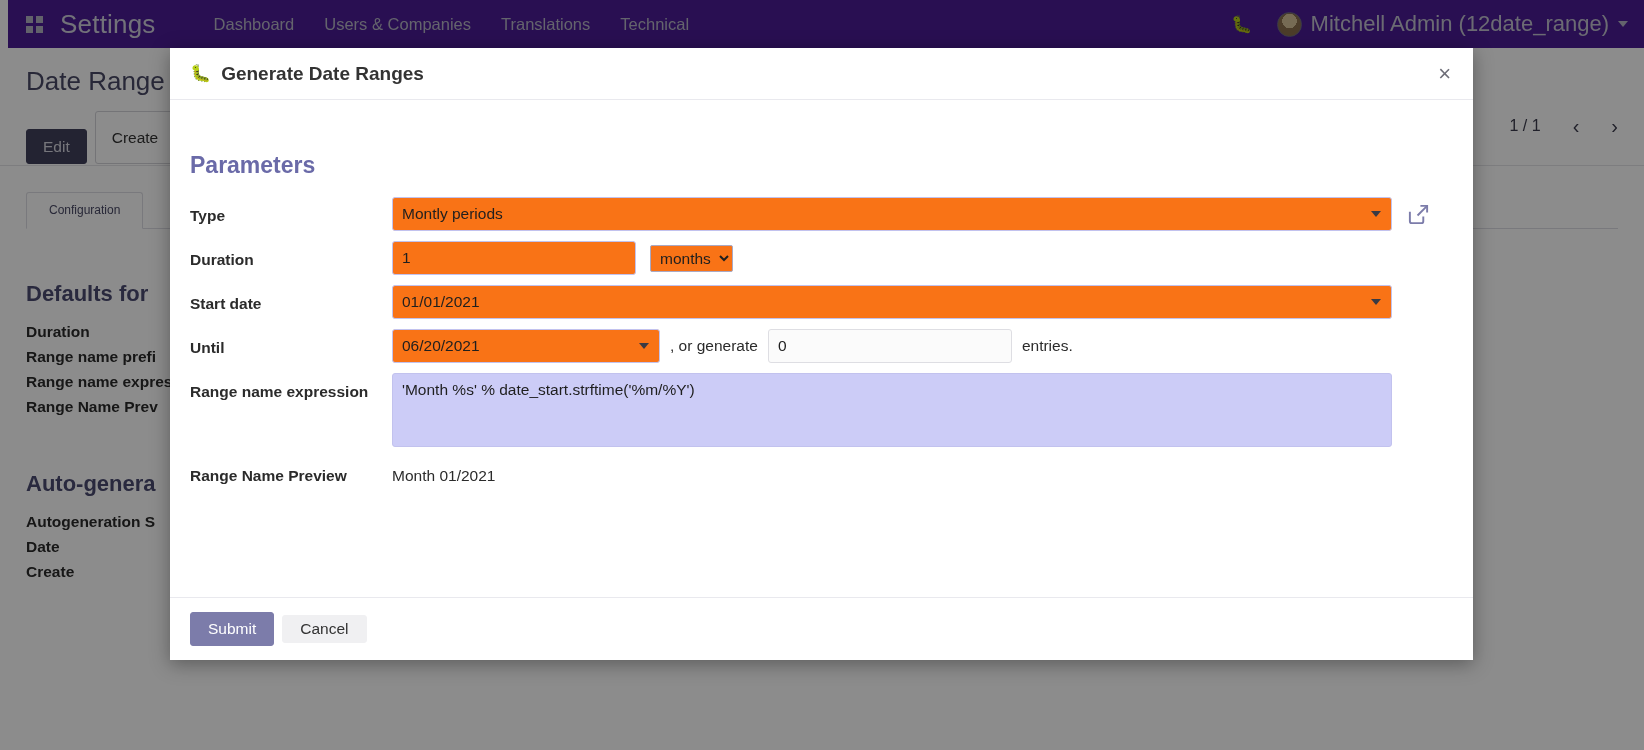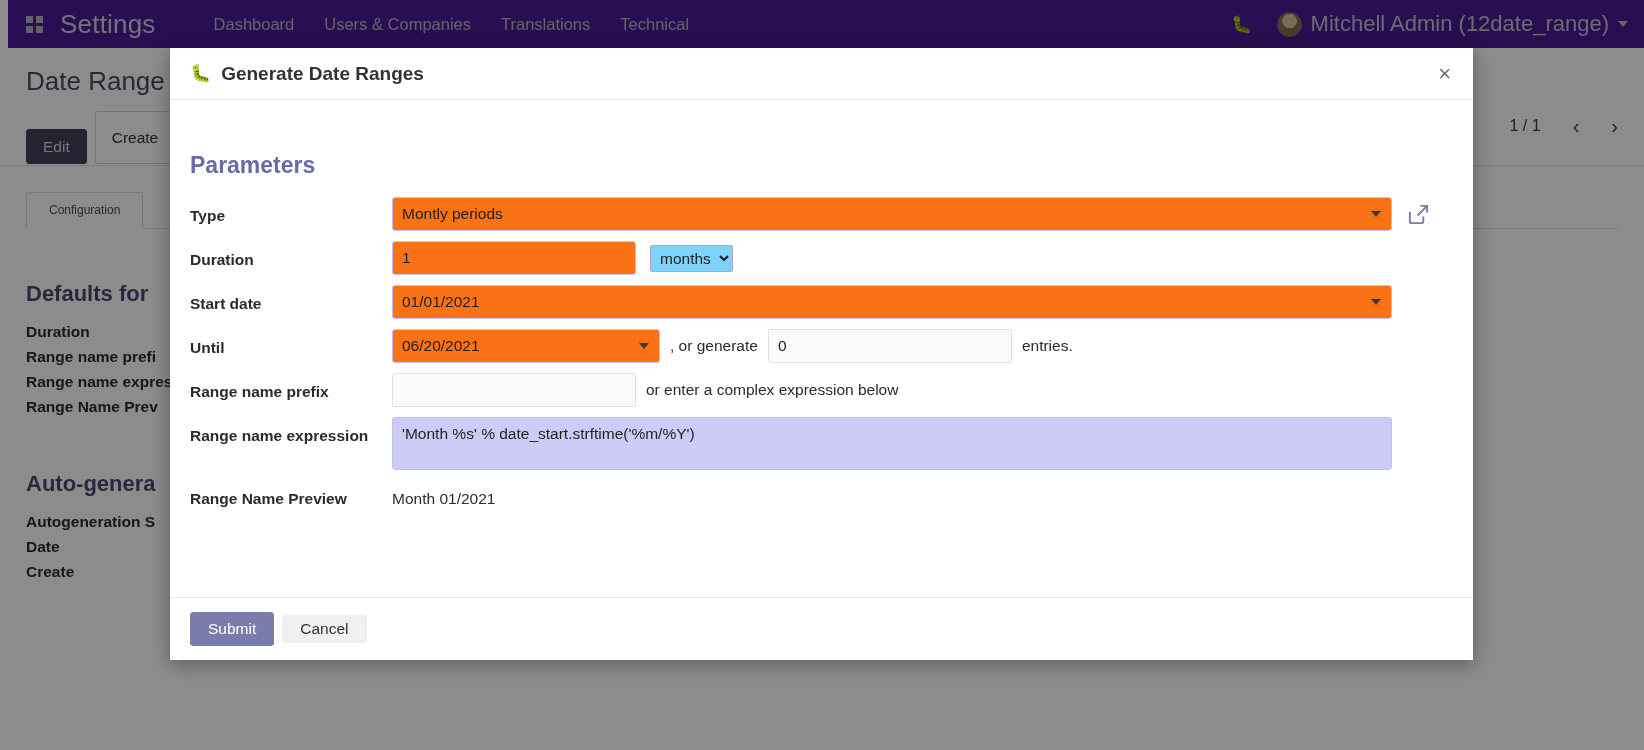--- a/index.html
+++ b/index.html
@@ -152,30 +152,30 @@
     width: 0; height: 0; border-left: 5px solid transparent;
     border-right: 5px solid transparent; border-top: 6px solid #3a3a44;
     pointer-events: none;
   }
   .ext-link-btn {
     margin-left: 14px; width: 24px; height: 24px; cursor: pointer;
     display: inline-flex; align-items: center; justify-content: center;
   }
   .duration-num { width: 244px; }
   .unit-select {
-    background: #7dd3fc; border: 1px solid #a9a9c4; border-radius: 2px;
+    background: #f97316; border: 1px solid #a9a9c4; border-radius: 2px;
     font-size: 15.5px; color: #1f1f1f; padding: 3px 5px;
     font-family: "Liberation Sans", sans-serif; margin-left: 14px;
   }
   .until-fld { width: 268px; }
   .inline-text { font-size: 15.5px; color: #2b2b2b; margin: 0 10px; white-space: nowrap; }
   .entries-fld { width: 244px; }
   .prefix-fld { width: 244px; }
   .expr-fld {
-    width: 1000px; height: 53px; resize: none;
+    width: 1000px; height: 74px; resize: none;
     background: #ccccf7; border: 1px solid #c2c2ee; border-radius: 3px;
     font-size: 15.5px; color: #1f1f1f; padding: 6px 9px; line-height: 20px;
     font-family: "Liberation Sans", sans-serif; outline: none;
   }
   .readonly-val { font-size: 15.5px; color: #2b2b2b; padding-top: 6px; line-height: 25px; }
 </style>
 </head>
 <body>
 
 <div id="app-root">
@@ -317,27 +317,20 @@
         <span class="sel-wrap">
           <input class="fld until-fld" value="06/20/2021" style="">
           <span class="sel-caret"></span>
         </span>
         <span class="inline-text">, or generate</span>
         <input class="fld-white entries-fld" value="0" style="">
         <span class="inline-text">entries.</span>
       </div>
     </div>
 
-    <div class="form-row">
-      <div class="form-label">Range name prefix</div>
-      <div class="form-control-area">
-        <input class="fld-white prefix-fld" value="" style="">
-        <span class="inline-text">or enter a complex expression below</span>
-      </div>
-    </div>
 
     <div class="form-row">
       <div class="form-label" style="width:150px;flex:0 0 202px;">Range name expression</div>
       <div class="form-control-area">
         <textarea class="expr-fld" style="">'Month %s' % date_start.strftime('%m/%Y')</textarea>
       </div>
     </div>
 
     <div class="form-row">
       <div class="form-label">Range Name Preview</div>

